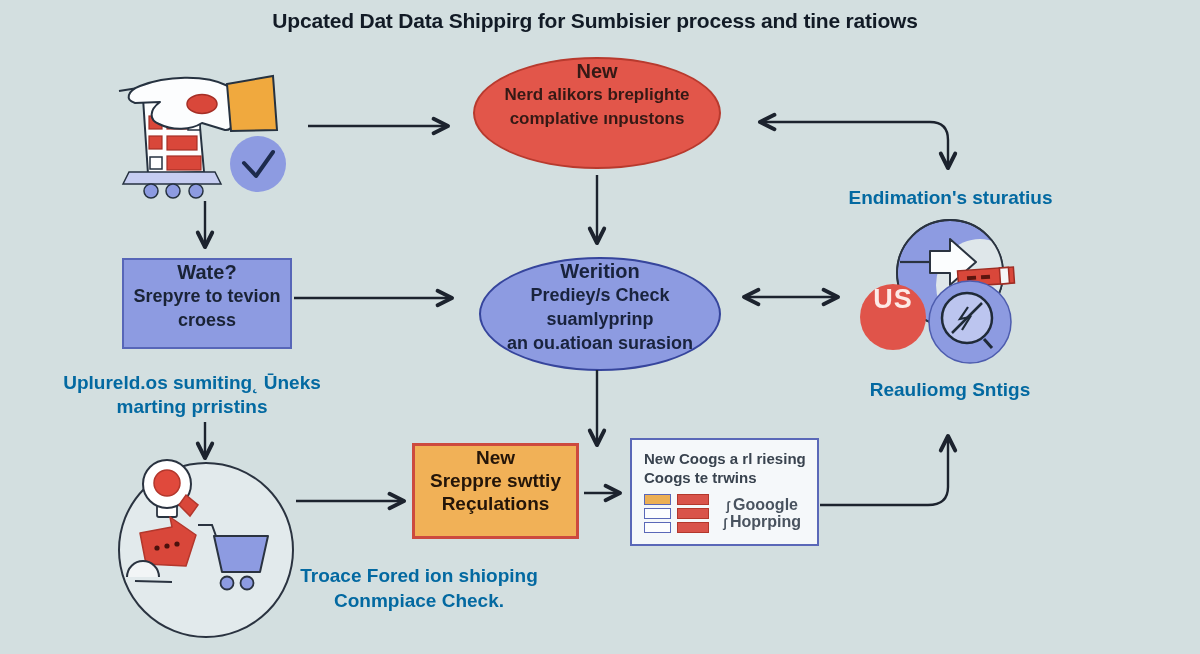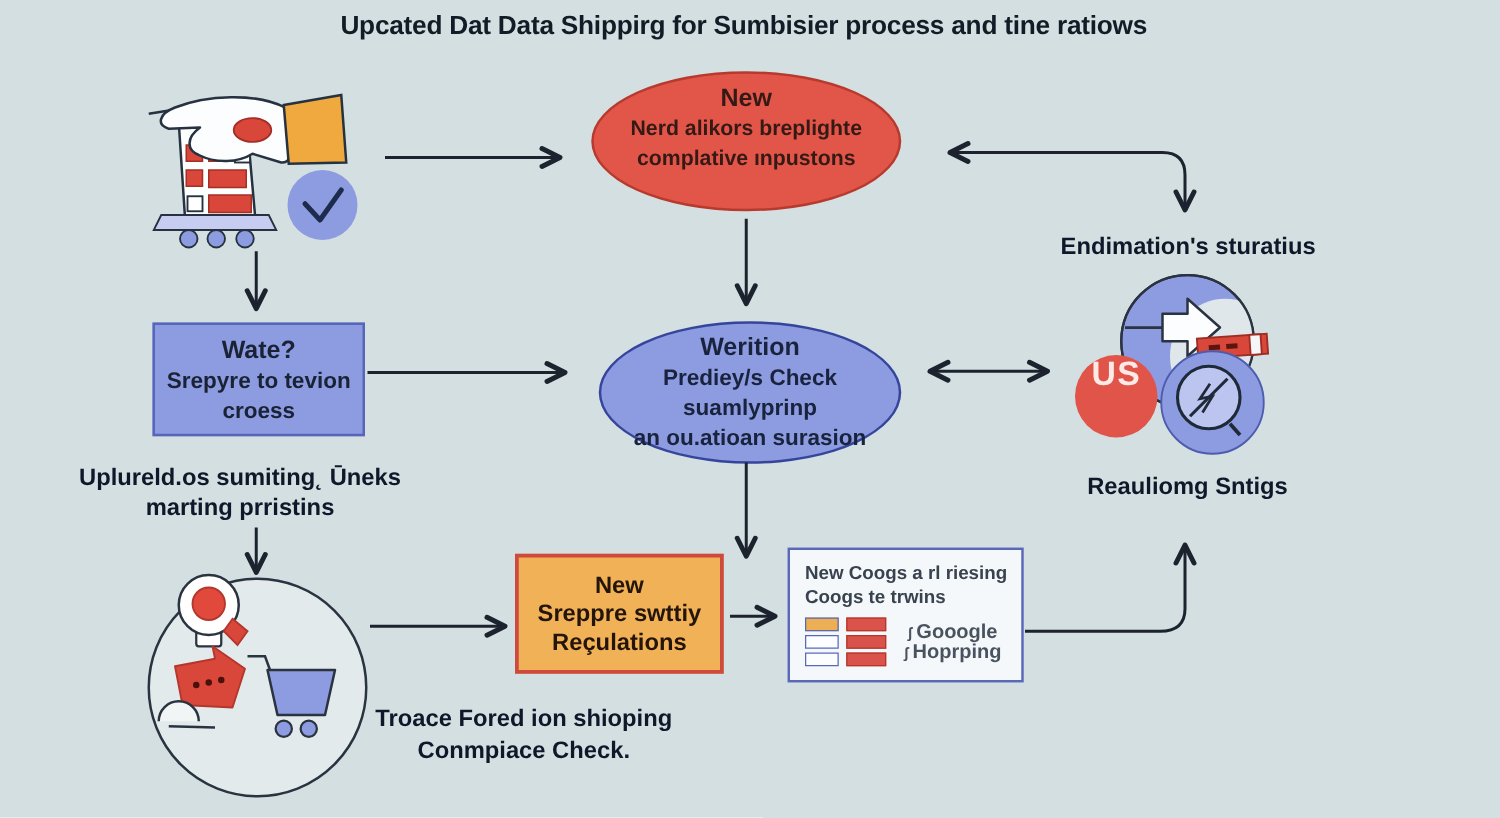--- a/index.html
+++ b/index.html
@@ -9,21 +9,21 @@
     font-family:"Liberation Sans", sans-serif;
     color:#16212e;
   }
   .abs{position:absolute;}
   .title{
     left:0;top:9px;width:1190px;text-align:center;
     font-size:21px;font-weight:800;letter-spacing:-0.2px;color:#121b26;
   }
   .node{
     position:absolute;display:flex;flex-direction:column;
-    align-items:center;justify-content:center;text-align:center;
+    align-items:center;justify-content:flex-start;text-align:center;
     line-height:24px;
   }
   .ellipse{border-radius:50%;}
   .red-ellipse{
     left:473px;top:57px;width:248px;height:112px;
     background:#e2564a;border:2px solid #b83a2e;
     color:#351915;padding-bottom:20px;box-sizing:border-box;
   }
   .blue-ellipse{
     left:479px;top:257px;width:238px;height:110px;
@@ -53,21 +53,21 @@
   .sw{height:11px;border:1.5px solid #5a68b8;box-sizing:border-box;}
   .sw.c1{width:27px;}
   .sw.c2{width:32px;border-color:#b3372c;}
   .sw.orange{background:#ecaf55;}
   .sw.white{background:#fcfdfe;}
   .sw.red{background:#d9534a;}
   .brands{margin-left:8px;line-height:15px;}
   .brand{font-size:16px;font-weight:700;color:#49535f;white-space:nowrap;text-align:center;}
   .brand .mk{font-size:12px;color:#49535f;margin-right:3px;}
   .label{
-    position:absolute;text-align:center;font-weight:800;color:#0f172a;
+    position:absolute;text-align:center;font-weight:800;color:#0369a1;
     font-size:19px;line-height:25px;
   }
   .lbl-endimation{left:828px;top:186px;width:245px;line-height:24px;}
   .lbl-comppliene{left:826px;top:377px;width:248px;}
   .lbl-uplureld{left:53px;top:371px;width:278px;line-height:24px;}
   .lbl-troace{left:288px;top:563px;width:262px;}
   .us-badge{
     position:absolute;left:860px;top:284px;width:66px;height:66px;
     border-radius:50%;background:#e0544a;z-index:5;
     display:flex;align-items:flex-start;justify-content:center;

